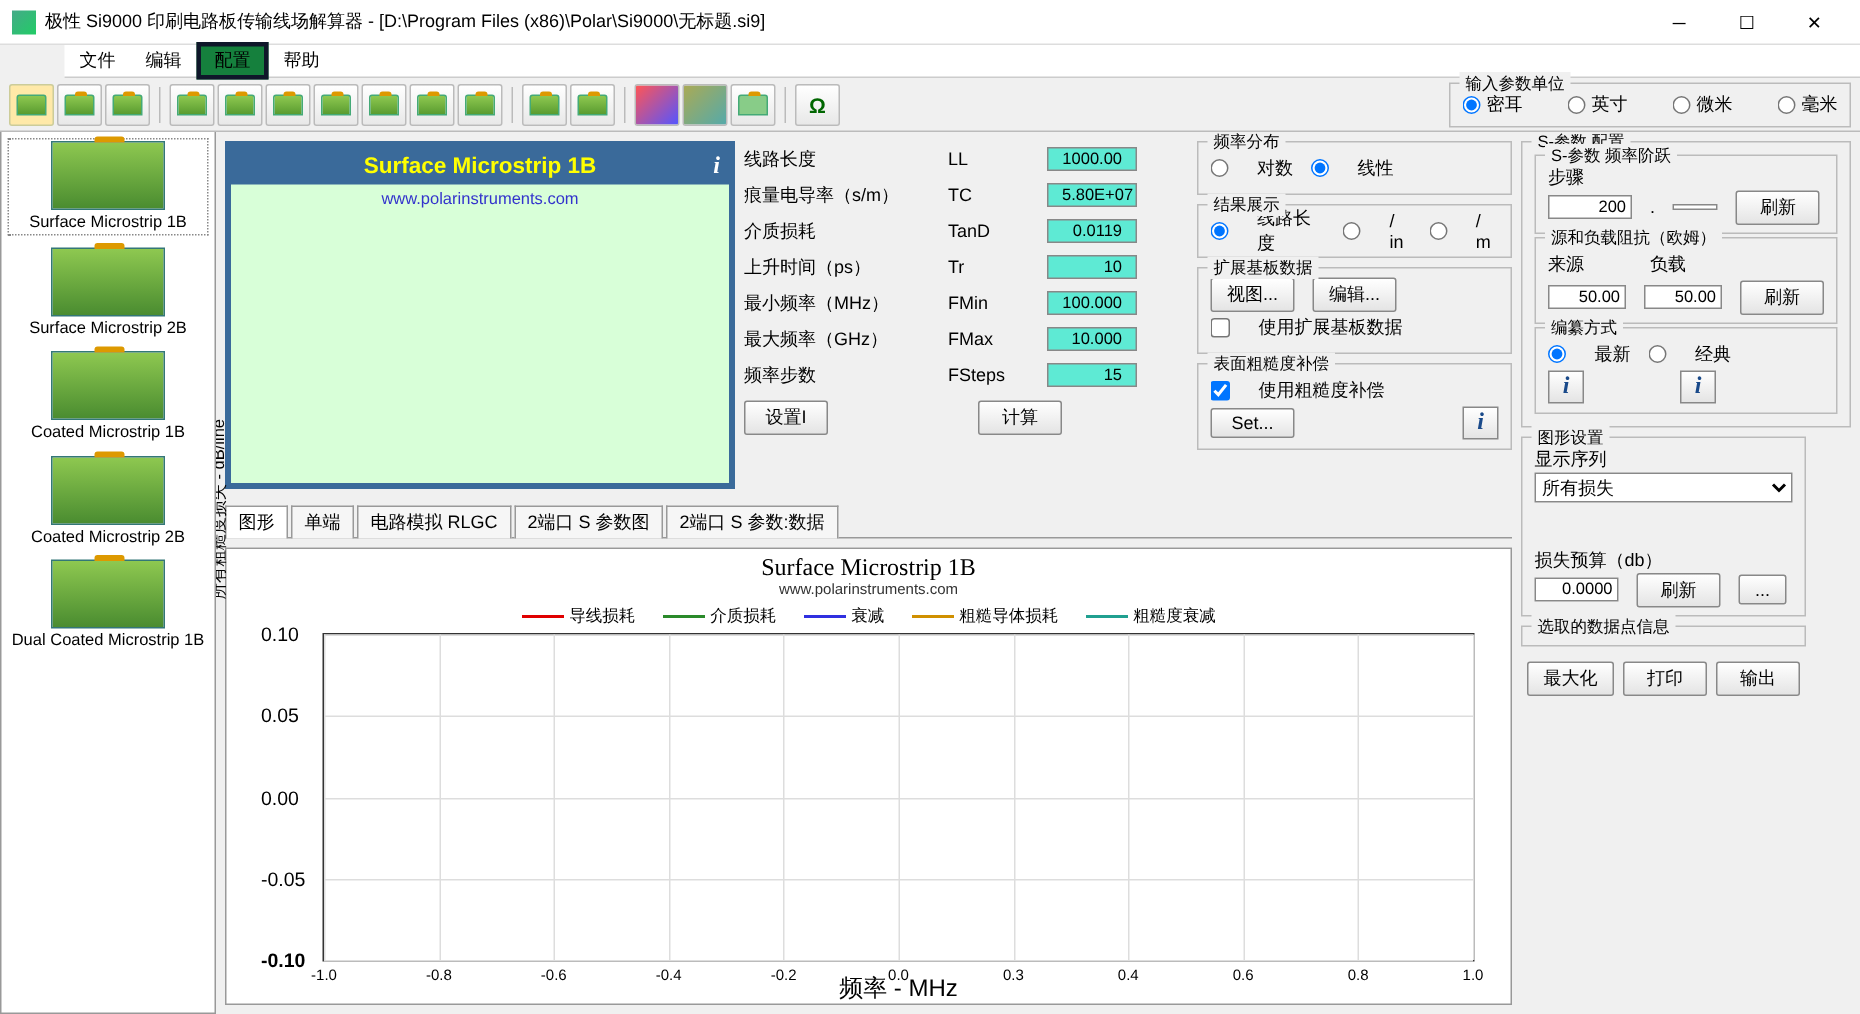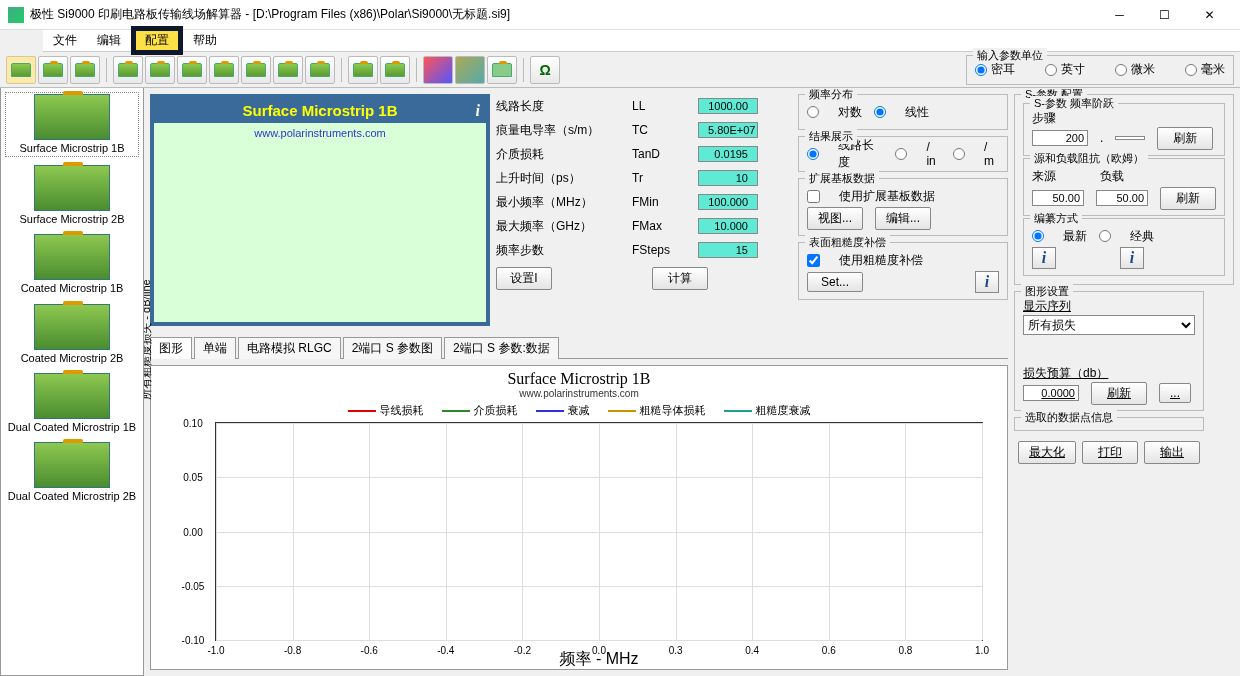--- a/index.html
+++ b/index.html
@@ -4,21 +4,21 @@
 <style>
 * { box-sizing: border-box; margin: 0; padding: 0; }
 body { font-family: "Microsoft YaHei", "SimSun", Arial, sans-serif; font-size: 12px; background: #f0f0f0; width: 1240px; height: 676px; overflow: hidden; }
 .titlebar { height: 30px; background: #fff; display: flex; align-items: center; padding: 0 8px; border-bottom: 1px solid #ddd; }
 .titlebar .icon { width: 16px; height: 16px; background: linear-gradient(135deg,#4a8,#2c6); margin-right: 6px; }
 .titlebar .title { flex: 1; font-size: 12px; }
 .winbtns { display: flex; gap: 0; }
 .winbtn { width: 45px; height: 30px; display: flex; align-items: center; justify-content: center; cursor: default; }
 .menubar { height: 22px; background: #fff; display: flex; align-items: center; border-bottom: 1px solid #ccc; margin-left: 43px; }
 .menuitem { padding: 2px 10px; cursor: default; }
-.menuitem.sel { background: #fde047; border: 5px solid #0f172a; padding: 1px 9px; }
+.menuitem.sel { background: #15803d; border: 3px solid #0f172a; padding: 1px 9px; }
 .toolbar { height: 36px; background: #f0f0f0; display: flex; align-items: center; padding: 2px 6px; gap: 2px; border-bottom: 1px solid #bbb; }
 .tbtn { width: 30px; height: 28px; border: 1px solid #bbb; background: linear-gradient(#fff,#e8e8e8); display: flex; align-items: center; justify-content: center; border-radius: 2px; }
 .tbtn.sel { background: #ffe9a8; border-color: #cc9; }
 .tbico { width: 20px; height: 14px; background: linear-gradient(#8ec850,#5a9c30); border: 1px solid #4a7; border-radius: 2px 2px 0 0; position: relative; }
 .tbico::before { content: ""; position: absolute; top: -3px; left: 6px; width: 8px; height: 3px; background: #d90; border-radius: 2px 2px 0 0; }
 .tbico.flat::before { display: none; }
 .tbsep { width: 1px; height: 24px; background: #bbb; margin: 0 4px; }
 .unitgrp { margin-left: auto; border: 1px solid #bbb; padding: 2px 8px; height: 30px; display: flex; align-items: center; gap: 30px; background: #f0f0f0; position: relative; }
 .unitgrp .gtitle { position: absolute; top: -8px; left: 6px; background: #f0f0f0; padding: 0 4px; font-size: 11px; }
 .radio { display: flex; align-items: center; gap: 4px; }
@@ -60,25 +60,25 @@
 .tab { border: 1px solid #999; border-bottom: none; padding: 2px 8px; background: #f6f6f6; position: relative; top: 1px; }
 .tab.sel { background: #fff; }
 .chartarea { border: 1px solid #999; background: #fff; flex: 1; padding: 4px; display: flex; flex-direction: column; min-height: 0; }
 .chtitle { text-align: center; font-size: 16px; font-family: "Times New Roman", serif; }
 .churl { text-align: center; font-size: 10px; color: #333; }
 .chlegend { display: flex; justify-content: center; gap: 18px; font-size: 11px; padding: 4px; }
 .chlegend .item { display: flex; align-items: center; gap: 4px; }
 .chlegend .sw { width: 28px; height: 2px; }
 .plot { border: 1px solid #333; flex: 1; position: relative; margin: 0 20px 24px 60px; background: #fff; }
 .plot .gl { position: absolute; background: #ddd; }
-.plot .ytick { position: absolute; left: -42px; width: 38px; text-align: center; font-size: 10px; transform: translateY(-50%); }
+.plot .ytick { position: absolute; left: -42px; width: 38px; text-align: left; font-size: 13px; transform: translateY(-50%); }
 .plot .xtick { position: absolute; bottom: -16px; font-size: 10px; transform: translateX(-50%); }
 .plot .ylabel { position: absolute; left: -70px; top: 50%; transform: rotate(-90deg) translateX(50%); transform-origin: left; font-size: 11px; white-space: nowrap; width: 200px; text-align: center; }
 .plot .xlabel { position: absolute; bottom: -30px; left: 50%; transform: translateX(-50%); font-size: 16px; }
-.graphsettings { width: 190px; display: flex; flex-direction: column; text-decoration: underline; }
+.graphsettings { width: 190px; display: flex; flex-direction: column; }
 .select { border: 1px solid #888; background: #fff; width: 100%; height: 20px; font-size: 12px; }
 .infoicon { font-family: Georgia; font-style: italic; font-weight: bold; font-size: 16px; color: #1a4a8a; border: 1px solid #888; background: linear-gradient(#fff,#e4e4e4); width: 24px; height: 22px; display: inline-flex; align-items: center; justify-content: center; }
 .bottombar { display: flex; gap: 6px; justify-content: flex-end; padding: 4px; }
 </style>
 </head>
 <body>
 
 <div class="titlebar">
   <div class="icon"></div>
   <div class="title">极性 Si9000 印刷电路板传输线场解算器 - [D:\Program Files (x86)\Polar\Si9000\无标题.si9]</div>
@@ -180,24 +180,20 @@
         <div class="lbl">Coated Microstrip 1B</div>
       </div>
     <div class="sidecard">
         <div class="thumb"></div>
         <div class="lbl">Coated Microstrip 2B</div>
       </div>
     <div class="sidecard">
         <div class="thumb"></div>
         <div class="lbl">Dual Coated Microstrip 1B</div>
       </div>
-    <div class="sidecard">
-        <div class="thumb"></div>
-        <div class="lbl">Dual Coated Microstrip 2B</div>
-      </div>
   </div>
 
   <div class="content">
     <div class="leftcol">
       <div class="toprow">
 
         <div class="diagram">
           <div class="info">i</div>
           <div class="hdr">Surface Microstrip 1B</div>
           <div class="url">www.polarinstruments.com</div>
@@ -210,21 +206,21 @@
               <div class="pval">1000.00</div>
             </div>
           <div class="prow">
               <div class="plabel">痕量电导率（s/m）</div>
               <div class="psym">TC</div>
               <div class="pval">5.80E+07</div>
             </div>
           <div class="prow">
               <div class="plabel">介质损耗</div>
               <div class="psym">TanD</div>
-              <div class="pval">0.0195</div>
+              <div class="pval">0.0119</div>
             </div>
           <div class="prow">
               <div class="plabel">上升时间（ps）</div>
               <div class="psym">Tr</div>
               <div class="pval">10</div>
             </div>
           <div class="prow">
               <div class="plabel">最小频率（MHz）</div>
               <div class="psym">FMin</div>
               <div class="pval">100.000</div>
@@ -272,29 +268,29 @@
                 </label>
               <label class="radio">
                   <input type="radio" style="">
                   <span>/ m</span>
                 </label>
             </div>
           </div>
           <div class="fieldset">
             <div class="legend">扩展基板数据</div>
             <div class="fsrow">
+              <div class="btn">视图...</div>
+              <div class="btn">编辑...</div>
+            </div>
+            <div class="fsrow">
                 <label class="check">
                   <input type="checkbox" style="">
                   <span>使用扩展基板数据</span>
                 </label>
               </div>
-            <div class="fsrow">
-              <div class="btn">视图...</div>
-              <div class="btn">编辑...</div>
-            </div>
           </div>
           <div class="fieldset">
             <div class="legend">表面粗糙度补偿</div>
             <div class="fsrow">
                 <label class="check">
                   <input type="checkbox" checked="" style="">
                   <span>使用粗糙度补偿</span>
                 </label>
               </div>
             <div class="fsrow" style="justify-content:space-between">
@@ -335,21 +331,21 @@
           <div class="item">
               <div class="sw" style="background:#20a090"></div>
               <span>粗糙度衰减</span>
             </div>
         </div>
         <div class="plot">
           <div class="ylabel">所有粗糙度损失 - dB/line</div>
           <div class="xlabel">频率 - MHz</div>
           <div id="plot-ticks"></div>
         <div class="gl" style="left: 0px; right: 0px; height: 1px; top: 100%;"></div>
-            <div class="ytick" style="top: 100%;">-0.10</div>
+            <div class="ytick" style="top: 100%; font-weight: bold;">-0.10</div>
             <div class="gl" style="left: 0px; right: 0px; height: 1px; top: 75%;"></div>
             <div class="ytick" style="top: 75%;">-0.05</div>
             <div class="gl" style="left: 0px; right: 0px; height: 1px; top: 50%;"></div>
             <div class="ytick" style="top: 50%;">0.00</div>
             <div class="gl" style="left: 0px; right: 0px; height: 1px; top: 25%;"></div>
             <div class="ytick" style="top: 25%;">0.05</div>
             <div class="gl" style="left: 0px; right: 0px; height: 1px; top: 0%;"></div>
             <div class="ytick" style="top: 0%;">0.10</div>
             <div class="gl" style="top: 0px; bottom: 0px; width: 1px; left: 0%;"></div>
             <div class="xtick" style="left: 0%;">-1.0</div>

